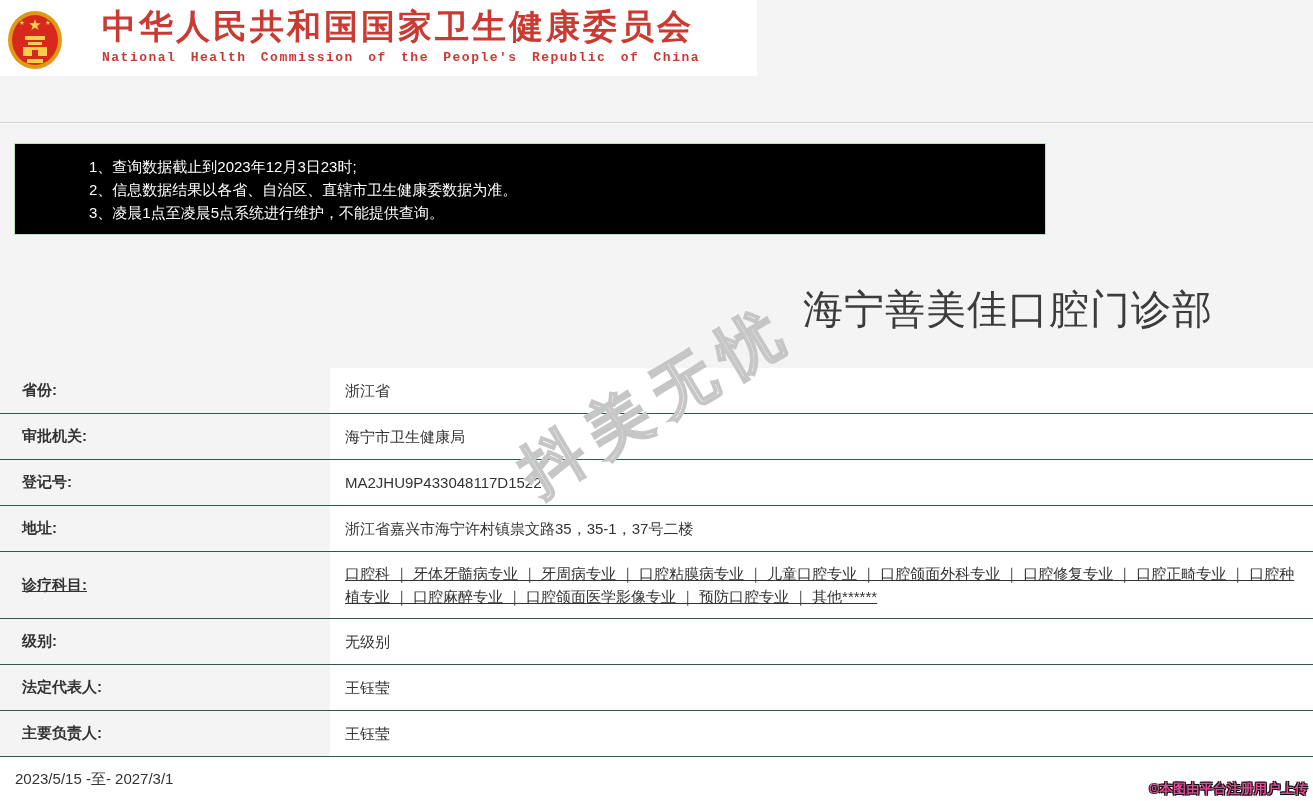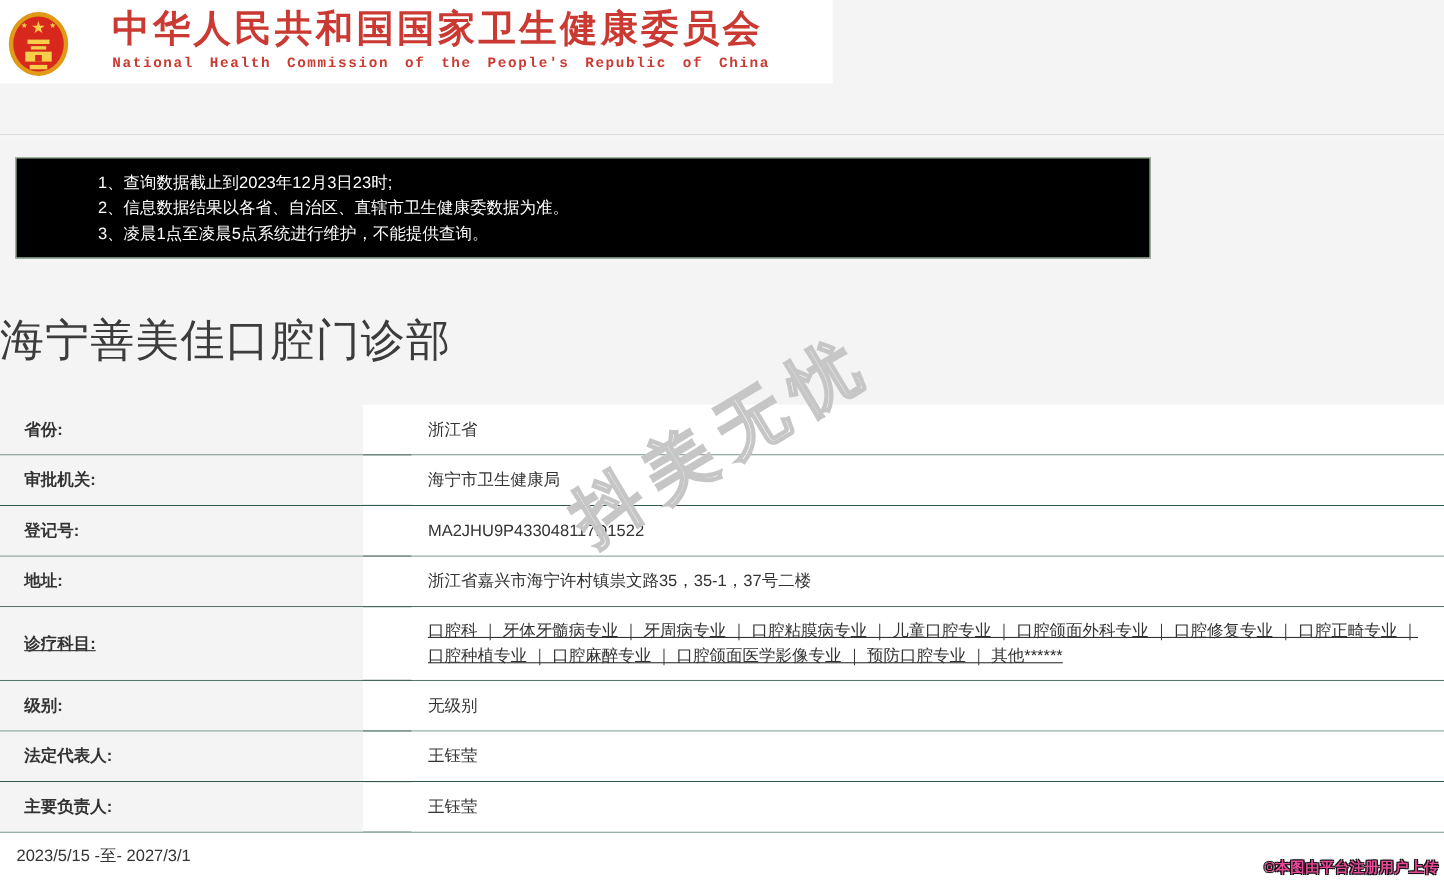--- a/index.html
+++ b/index.html
@@ -33,26 +33,26 @@
   }
   
   .notice{
     position:absolute;top:143px;left:14px;width:1032px;height:92px;
     box-sizing:border-box;background:#000000;border:1px solid #bedfbe;border-radius:0;
     color:#ffffff;font-size:15px;line-height:23px;
     padding:11px 20px 0 74px;
   }
   
   .page-title{
-    position:absolute;top:282px;left:0;width:1213px;text-align:left;
+    position:absolute;top:282px;left:0;width:1213px;text-align:right;
     font-size:40px;color:#3c3c3c;font-weight:400;letter-spacing:1px;
   }
   
   .info-table{position:absolute;top:368px;left:0;width:1313px;background:#ffffff;}
-  .row{display:flex;border-bottom:1.5px solid #32584a;height:45px;gap:44px;}
+  .row{display:flex;border-bottom:1.5px solid #32584a;height:45px;}
   .row.tall{height:66px;text-decoration:underline;}
   .row.last{border-bottom:none;height:42px;}
   .row-label{
     width:330px;flex:0 0 330px;box-sizing:border-box;background:#f4f4f4;
     padding-left:22px;display:flex;align-items:center;
     font-weight:bold;font-size:15px;color:#333;
   }
   .row-value{
     flex:1;box-sizing:border-box;background:#ffffff;
     padding:0 12px 0 15px;display:flex;align-items:center;

